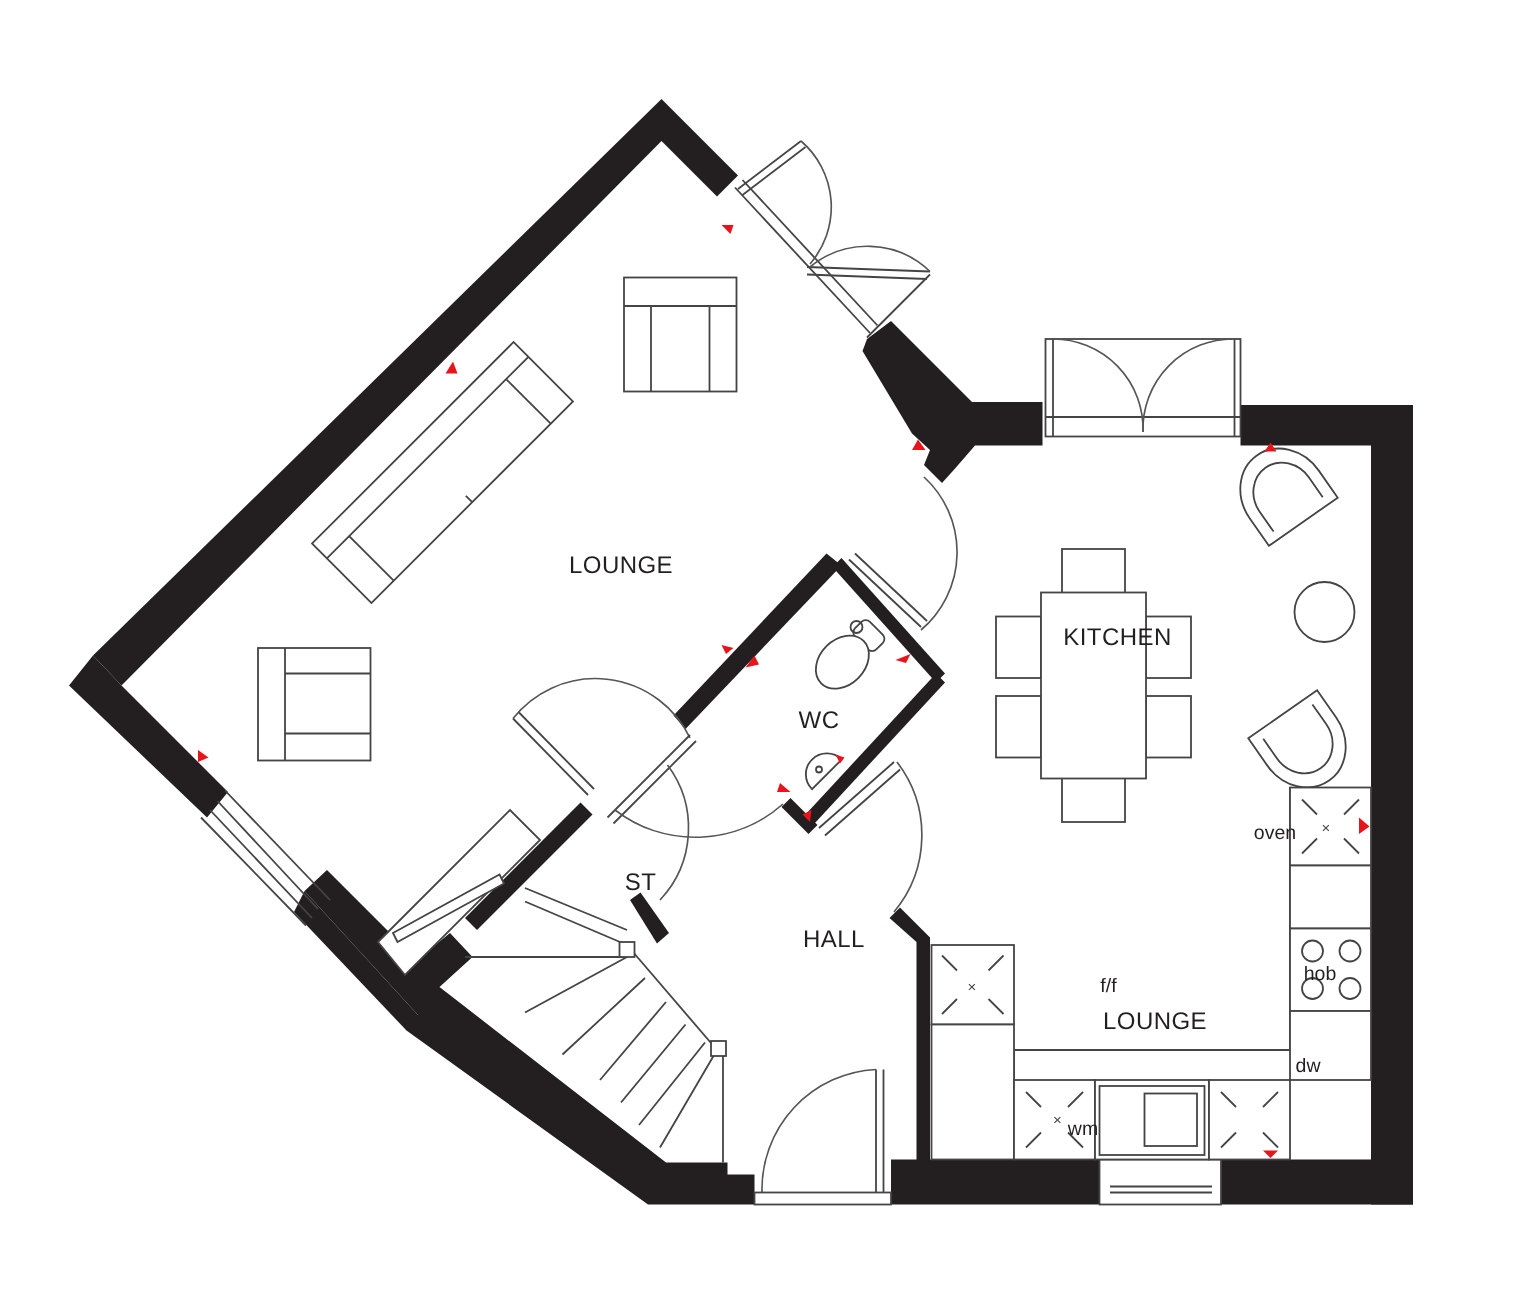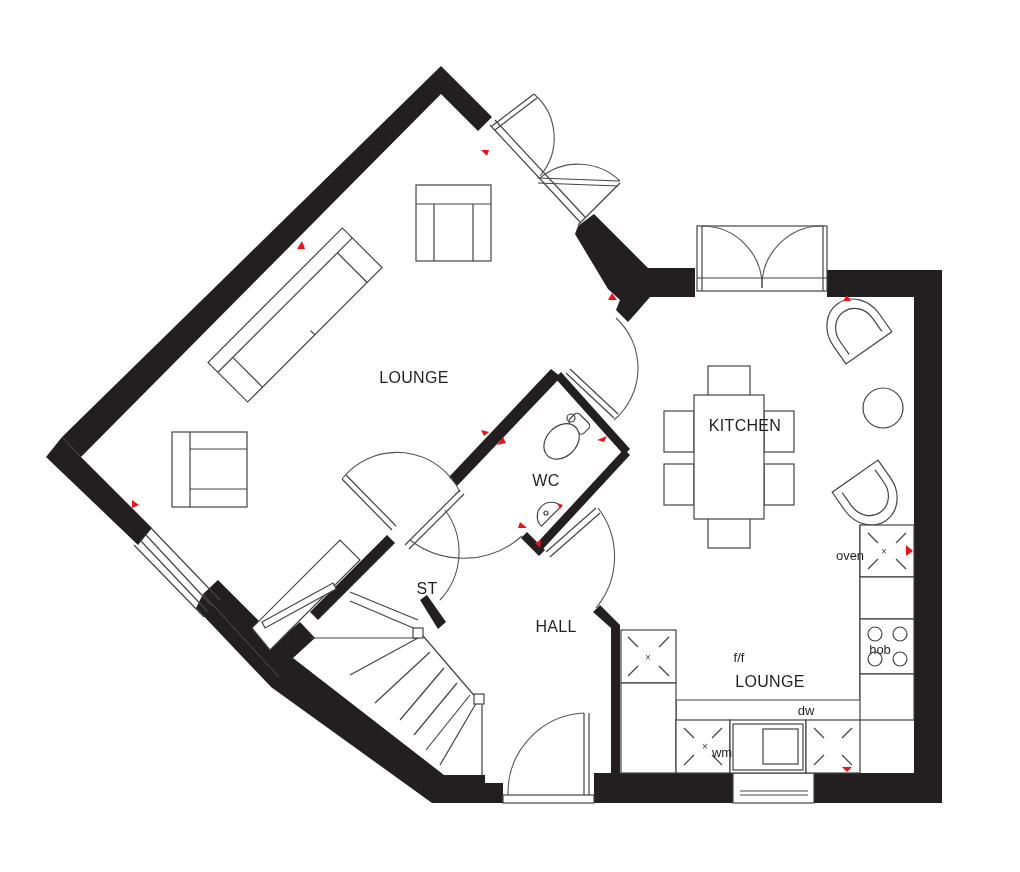--- a/index.html
+++ b/index.html
@@ -228,13 +228,13 @@
 <div class="lbl room" style="left:728px;top:426px;">KITCHEN</div>
 <div class="lbl room" style="left:529px;top:481px;text-align:center;">WC</div>
 <div class="lbl room" style="left:410px;top:589px;">ST</div>
 <div class="lbl room" style="left:539px;top:627px;">HALL</div>
 <div class="lbl room" style="left:753px;top:682px;">LOUNGE</div>
 
 <div class="lbl app" style="left:833px;top:555px;">oven</div>
 <div class="lbl app" style="left:863px;top:649px;">hob</div>
 <div class="lbl app" style="left:722px;top:657px;">f/f</div>
 <div class="lbl app" style="left:705px;top:752px;">wm</div>
-<div class="lbl app" style="left:789px;top:710px;">dw</div>
+<div class="lbl app" style="left:855px;top:710px;">dw</div>
 
 </body></html>

